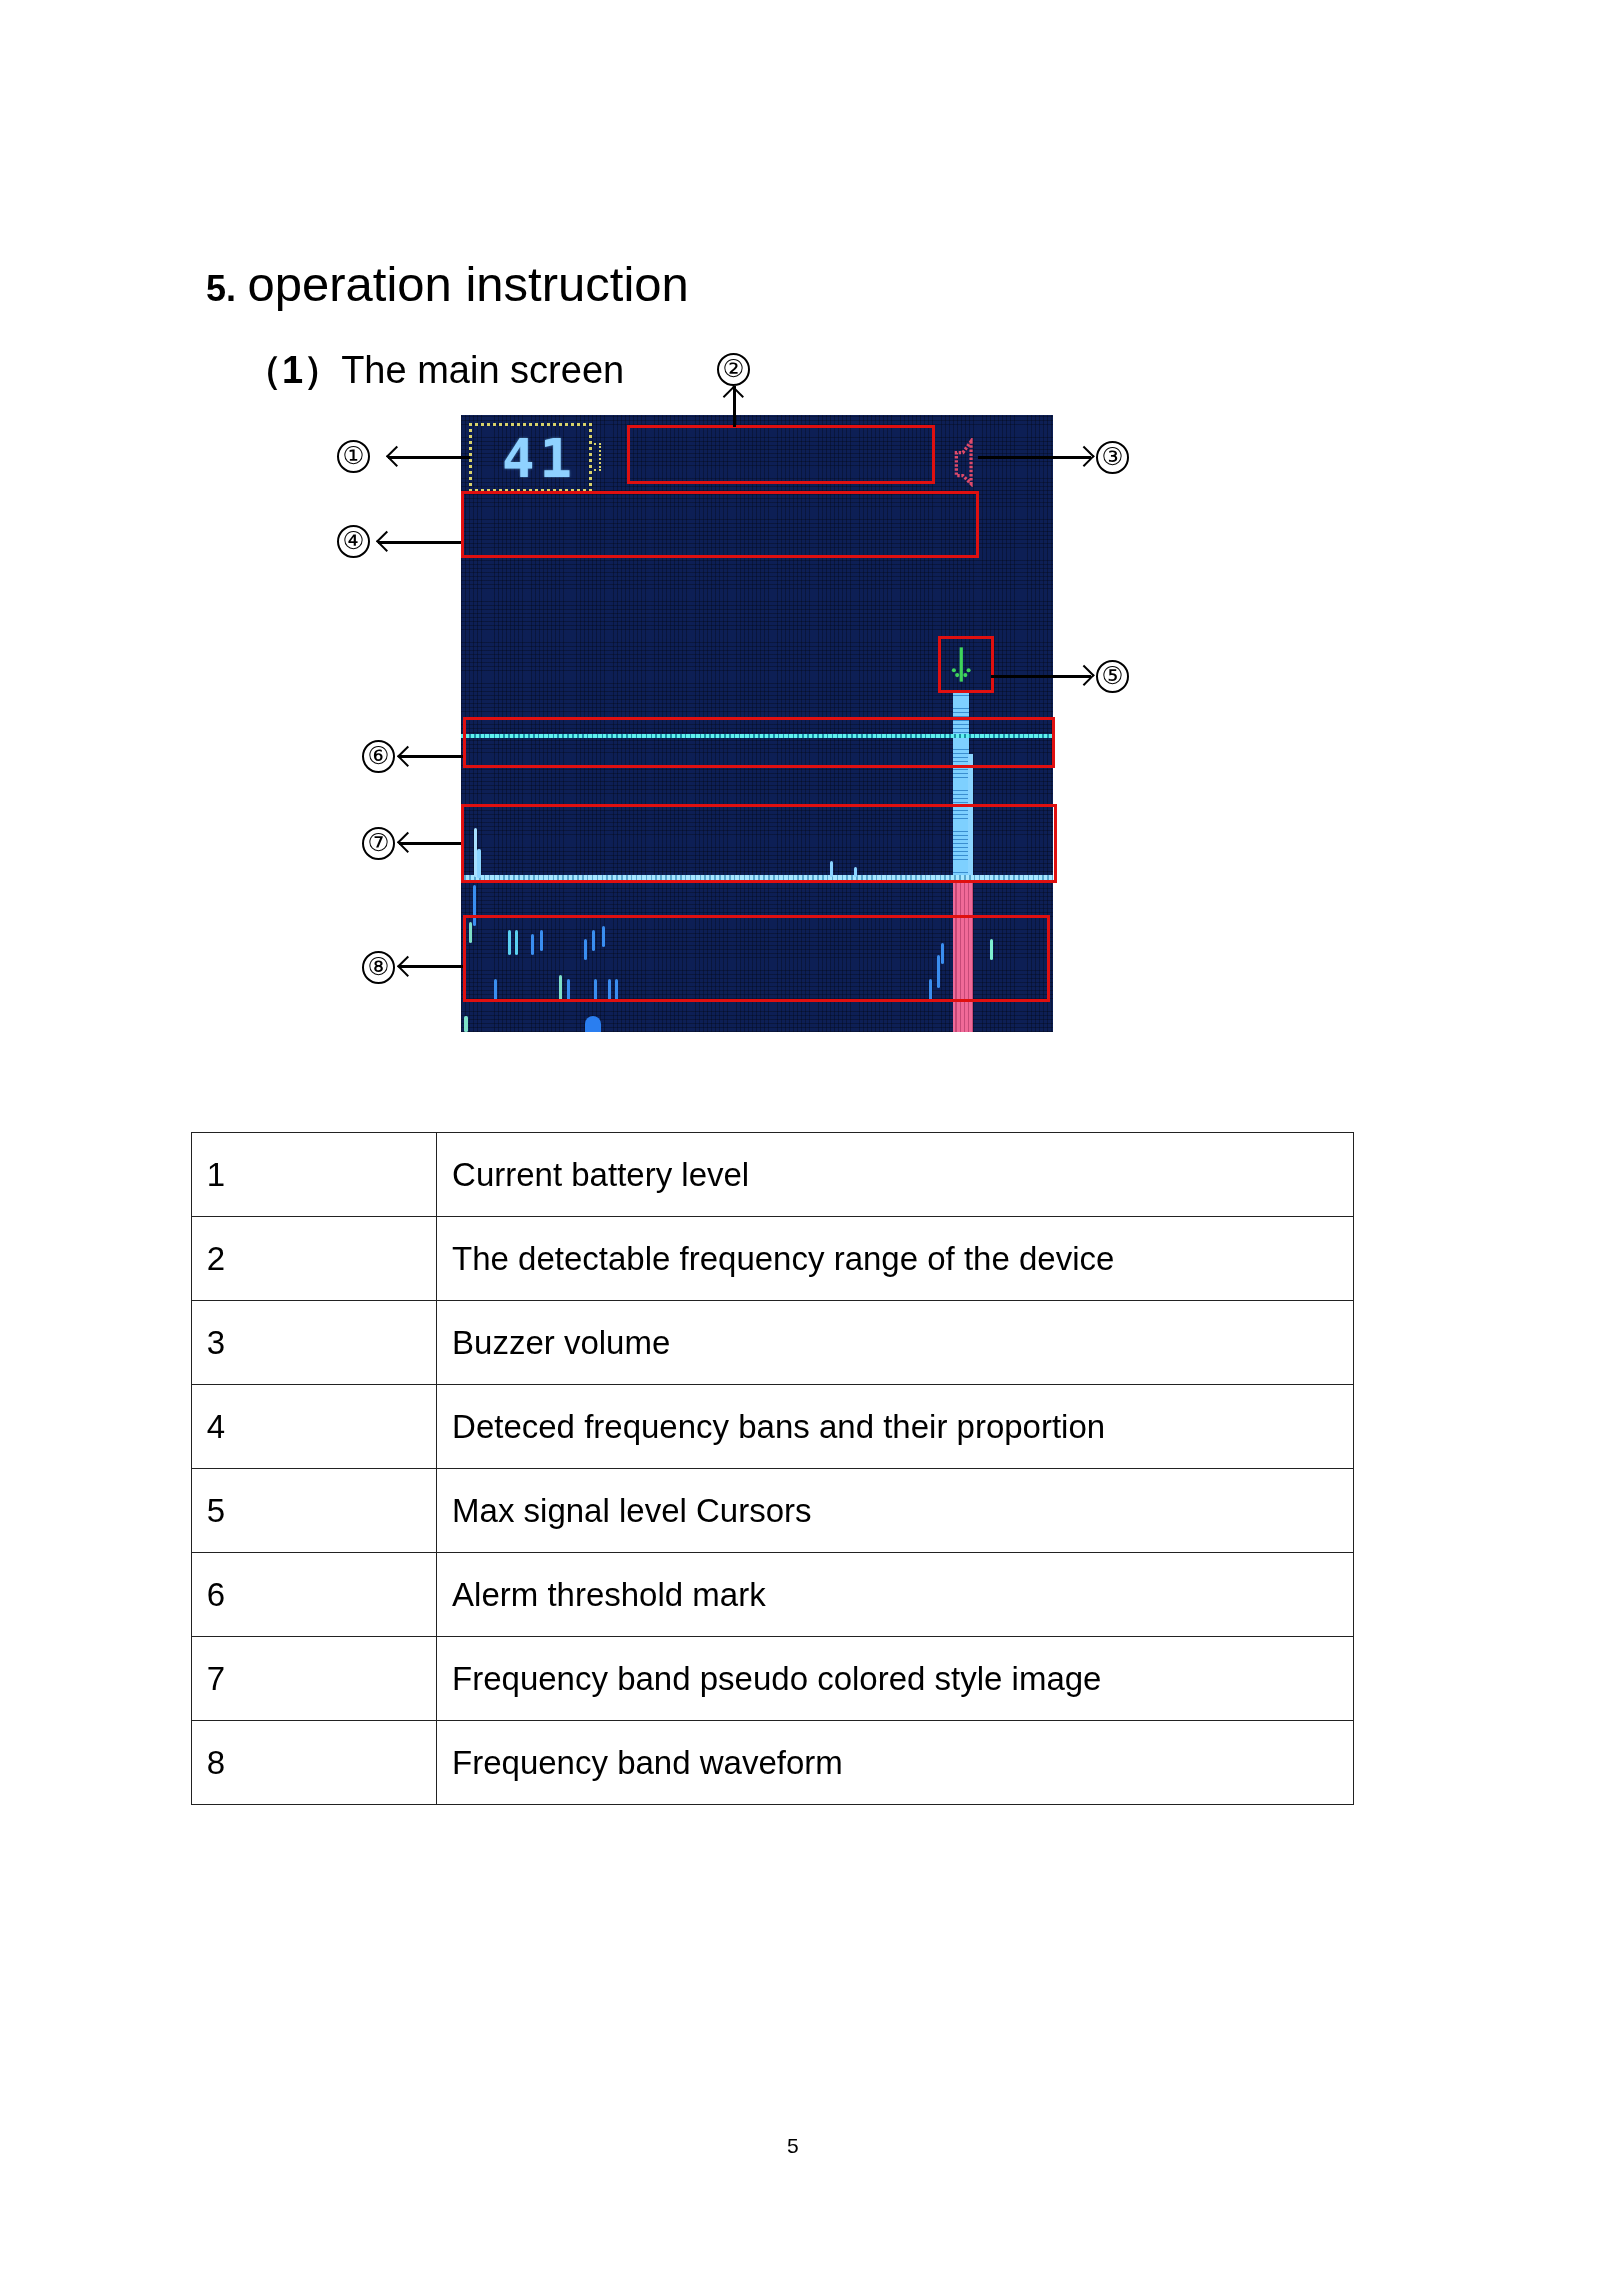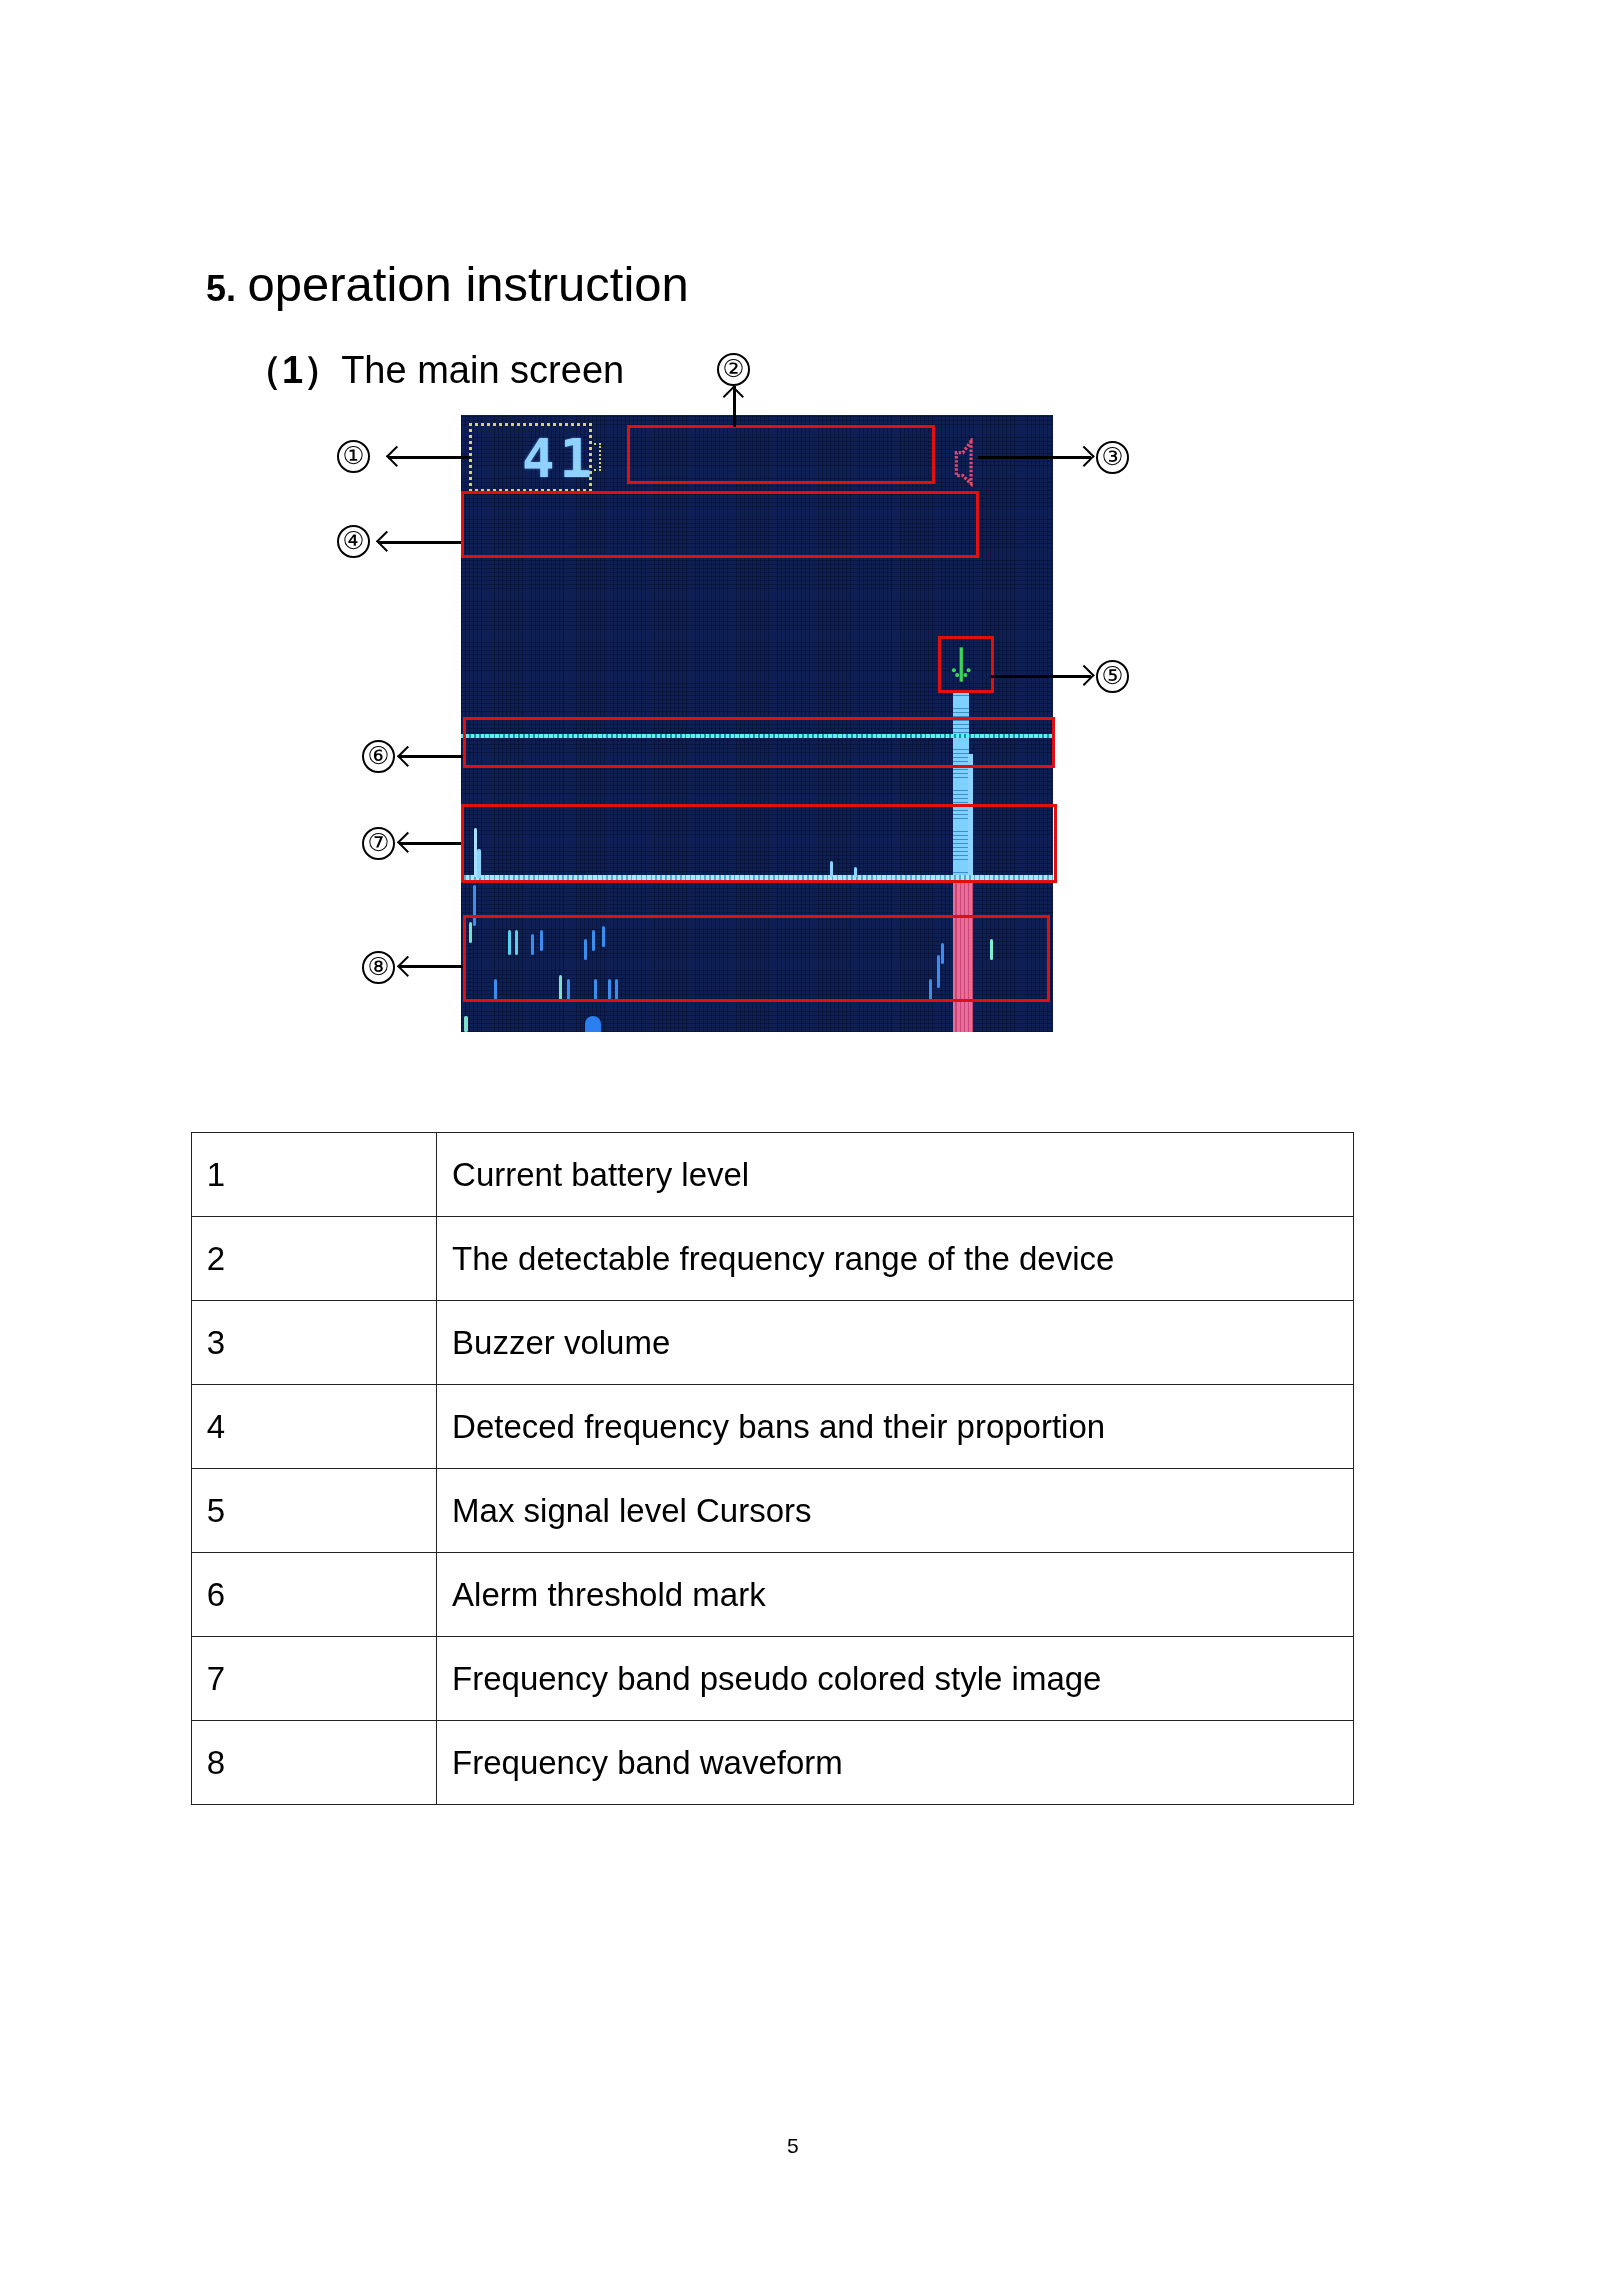--- a/index.html
+++ b/index.html
@@ -18,21 +18,21 @@
               repeating-linear-gradient(90deg, rgba(0,0,0,0.28) 0 0.8px, transparent 0.8px 4.1px),
               repeating-linear-gradient(0deg, rgba(0,0,0,0.28) 0 0.8px, transparent 0.8px 4.1px);
             overflow: hidden; }
   .lcd { font-family: "DejaVu Sans Mono", "Liberation Mono", monospace; font-weight: bold;
          color: #8fd2ff; position: absolute; white-space: nowrap;
          text-shadow: 0 0 2.5px rgba(120,200,255,0.6); letter-spacing: 4.9px; }
   .battery-frame { position: absolute; left: 8.2px; top: 8.2px; width: 123px; height: 69px;
                    border: 3.3px dotted #d8d26a; box-sizing: border-box; }
   .battery-tip { position: absolute; left: 133px; top: 28px; width: 6.5px; height: 28px;
                  border: 2.5px dotted #d8d26a; border-left: none; box-sizing: border-box; }
-  .battery-value { left: 41px; top: 11.5px; font-size: 54px; padding-left: 20px; }
+  .battery-value { left: 41px; top: 11.5px; font-size: 54px; }
   .freq-range { left: 165px; top: 11.5px; font-size: 54px; }
   .speaker-icon { position: absolute; left: 492px; top: 23px; width: 23px; height: 49px; }
   .max-line { left: 6.5px; top: 77px; font-size: 56px; }
 
   .threshold-line { position: absolute; left: 0; right: 0; top: 319px; height: 4.1px;
                     background: repeating-linear-gradient(90deg, #5ff0ee 0 3.3px, #1a8fa8 3.3px 4.9px); }
   .baseline-line { position: absolute; left: 0; right: 0; top: 460px; height: 4.9px;
                    background: repeating-linear-gradient(90deg, #a8e6ff 0 3.3px, #5aa8d0 3.3px 4.9px); }
   .peak-column { position: absolute; left: 492px; width: 16.4px; top: 277px; height: 188px;
                  background: repeating-linear-gradient(0deg, #7ed0ff 0 3.3px, #3a8ed0 3.3px 4.1px); }

